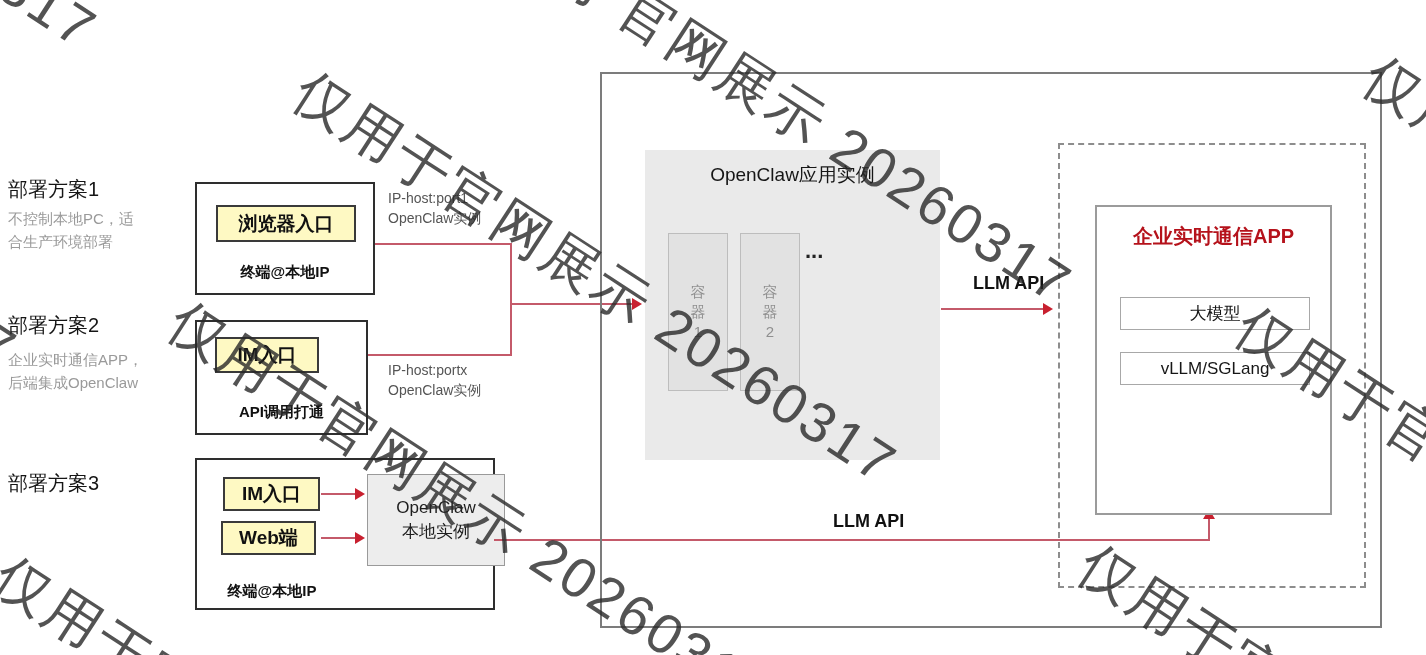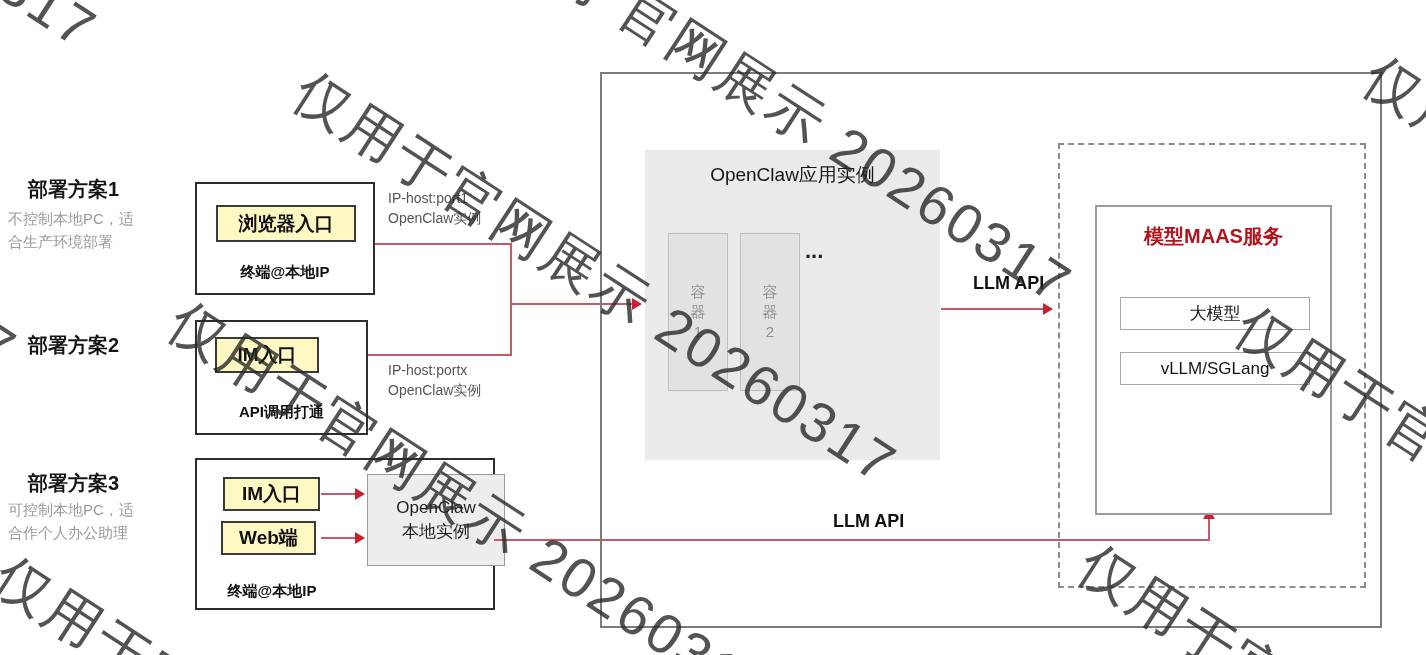--- a/index.html
+++ b/index.html
@@ -1,18 +1,18 @@
 <!DOCTYPE html>
 <html><head>
 <meta charset="utf-8">
 <style>
   html,body{margin:0;padding:0;background:#fff;}
   .canvas{position:relative;width:1426px;height:655px;background:#fff;overflow:hidden;
           font-family:"Liberation Sans","DejaVu Sans",sans-serif;color:#111;}
-  .plan-title{position:absolute;font-size:20px;font-weight:bold;color:#151515;white-space:nowrap;margin-left:20px;}
+  .plan-title{position:absolute;font-size:20px;font-weight:normal;color:#151515;white-space:nowrap;}
   .plan-desc{position:absolute;font-size:15px;color:#9a9a9a;white-space:pre-line;line-height:1.5;}
   .obox{position:absolute;border:2px solid #2e2e2e;background:#fff;box-sizing:border-box;}
   .entry{position:absolute;border:2px solid #3a3a3a;background:#fef9c3;display:flex;align-items:center;
          justify-content:center;font-weight:bold;font-size:19px;box-sizing:border-box;white-space:nowrap;}
   .boxfooter{position:absolute;text-align:center;font-weight:bold;font-size:15px;color:#111;}
   .conn-label{position:absolute;font-size:14px;color:#555;white-space:pre-line;line-height:1.45;}
   .pline{position:absolute;background:#c45a6a;}
   .arrow-r{position:absolute;width:0;height:0;border-top:6px solid transparent;
            border-bottom:6px solid transparent;border-left:10px solid #c8202f;}
   .arrow-u{position:absolute;width:0;height:0;border-left:6px solid transparent;
@@ -44,29 +44,29 @@
 <div class="canvas">
 
   <div class="plan-title" style="left:8px;top:176px">部署方案1</div>
   <div class="plan-desc" style="left:8px;top:208px">不控制本地PC，适
 合生产环境部署</div>
   <div class="obox" style="left:195px;top:182px;width:180px;height:113px">
     <div class="entry" style="left:19px;top:21px;width:140px;height:37px">浏览器入口</div>
     <div class="boxfooter" style="left:0;top:79px;width:100%">终端@本地IP</div>
   </div>
 
-  <div class="plan-title" style="left:8px;top:332px">部署方案2</div>
+  <div class="plan-title" style="left:8px;top:312px">部署方案2</div>
+  <div class="plan-desc" style="left:8px;top:349px">企业实时通信APP，
+后端集成OpenClaw</div>
   <div class="obox" style="left:195px;top:320px;width:173px;height:115px">
     <div class="entry" style="left:18px;top:15px;width:104px;height:36px">IM入口</div>
     <div class="boxfooter" style="left:0;top:81px;width:100%">API调用打通</div>
   </div>
 
   <div class="plan-title" style="left:8px;top:470px">部署方案3</div>
-  <div class="plan-desc" style="left:8px;top:499px">可控制本地PC，适
-合作个人办公助理</div>
   <div class="obox" style="left:195px;top:458px;width:300px;height:152px">
     <div class="entry" style="left:26px;top:17px;width:97px;height:34px">IM入口</div>
     <div class="entry" style="left:24px;top:61px;width:95px;height:34px">Web端</div>
     <div class="pline" style="left:124px;top:33px;width:38px;height:2px"></div>
     <div class="arrow-r" style="left:158px;top:28px"></div>
     <div class="pline" style="left:124px;top:77px;width:38px;height:2px"></div>
     <div class="arrow-r" style="left:158px;top:72px"></div>
     <div class="local-box">OpenClaw
 本地实例</div>
     <div class="boxfooter" style="left:0;top:122px;width:150px">终端@本地IP</div>
@@ -101,21 +101,21 @@
     </div>
     <div class="container-box" style="left:95px">
       <div class="container-label">容器2</div>
     </div>
     <div class="ellipsis">...</div>
   </div>
 
   <div class="dashed-box"></div>
 
   <div class="maas-box">
-    <div class="maas-title">模型MAAS服务</div>
+    <div class="maas-title">企业实时通信APP</div>
     <div class="maas-item" style="top:145px">vLLM/SGLang</div>
     <div class="maas-item" style="top:90px">大模型</div>
   </div>
 
   <div class="wm" style="left:-560px;top:-60px">仅用于官网展示 20260317</div>
   <div class="wm" style="left:-480px;top:-380px">仅用于官网展示 20260317</div>
   <div class="wm" style="left:320px;top:55px">仅用于官网展示 20260317</div>
   <div class="wm" style="left:495px;top:-125px">仅用于官网展示 20260317</div>
   <div class="wm" style="left:195px;top:285px">仅用于官网展示 20260317</div>
   <div class="wm" style="left:20px;top:540px">仅用于官网展示 20260317</div>

